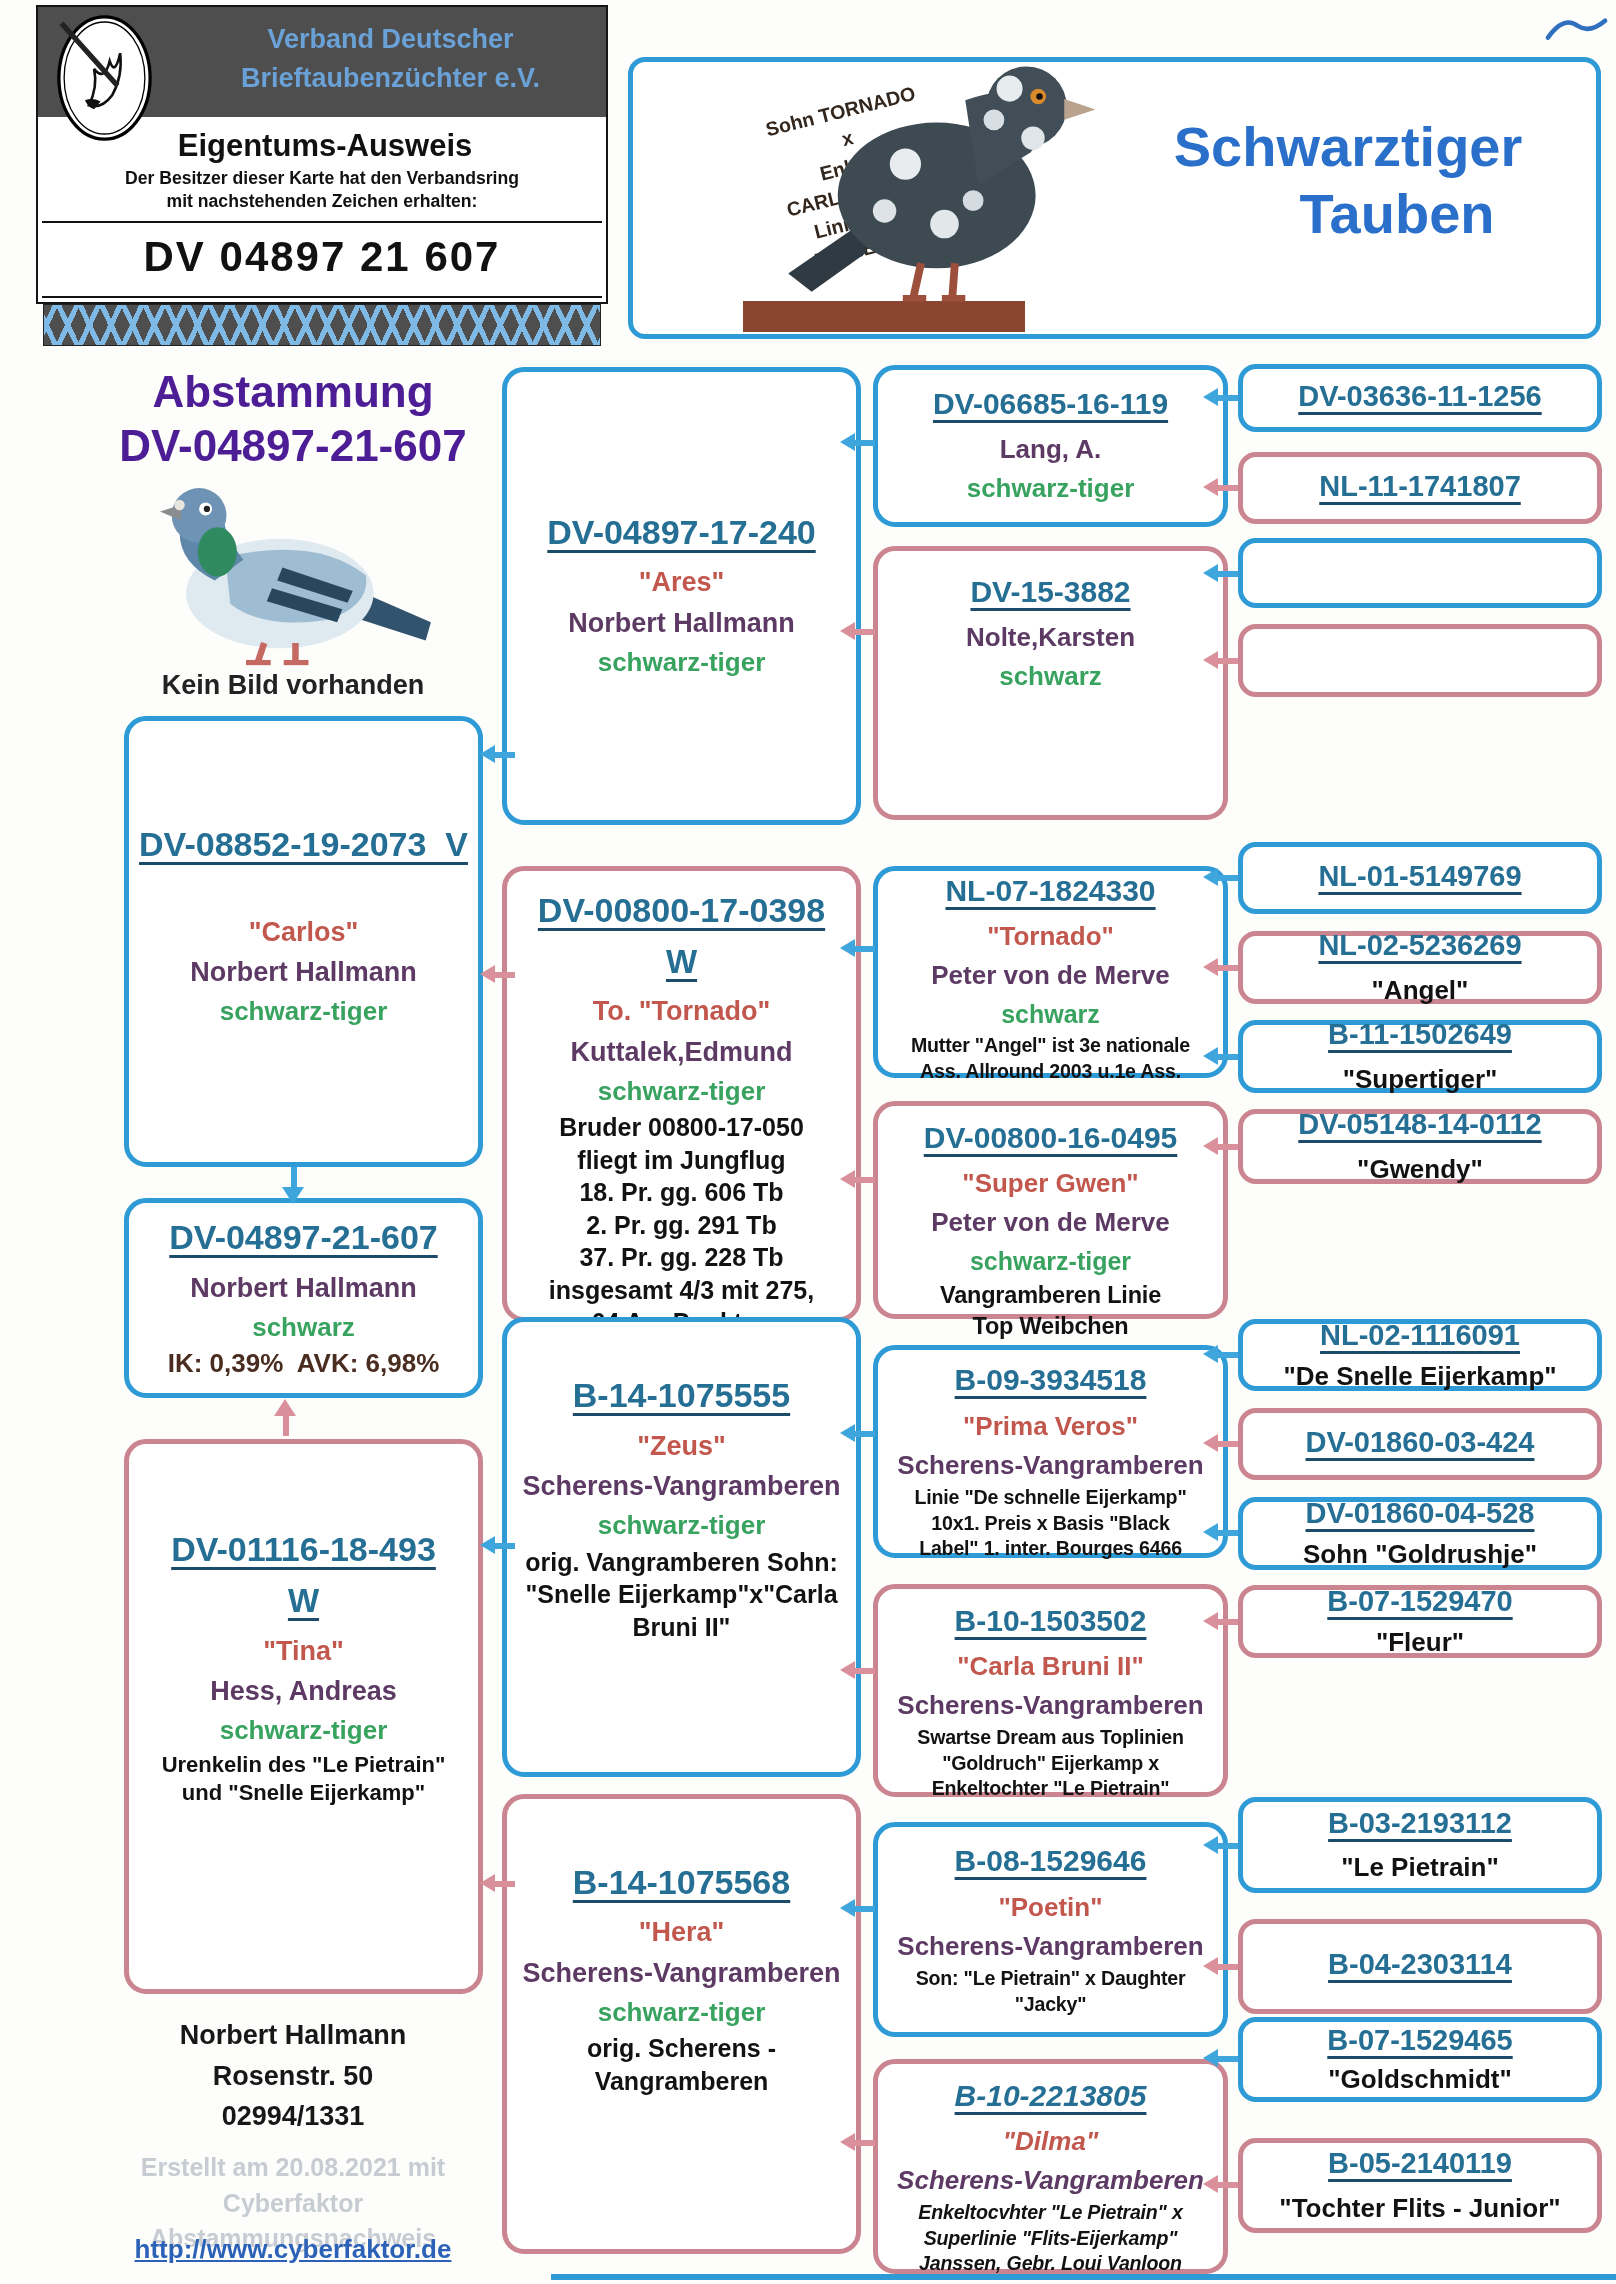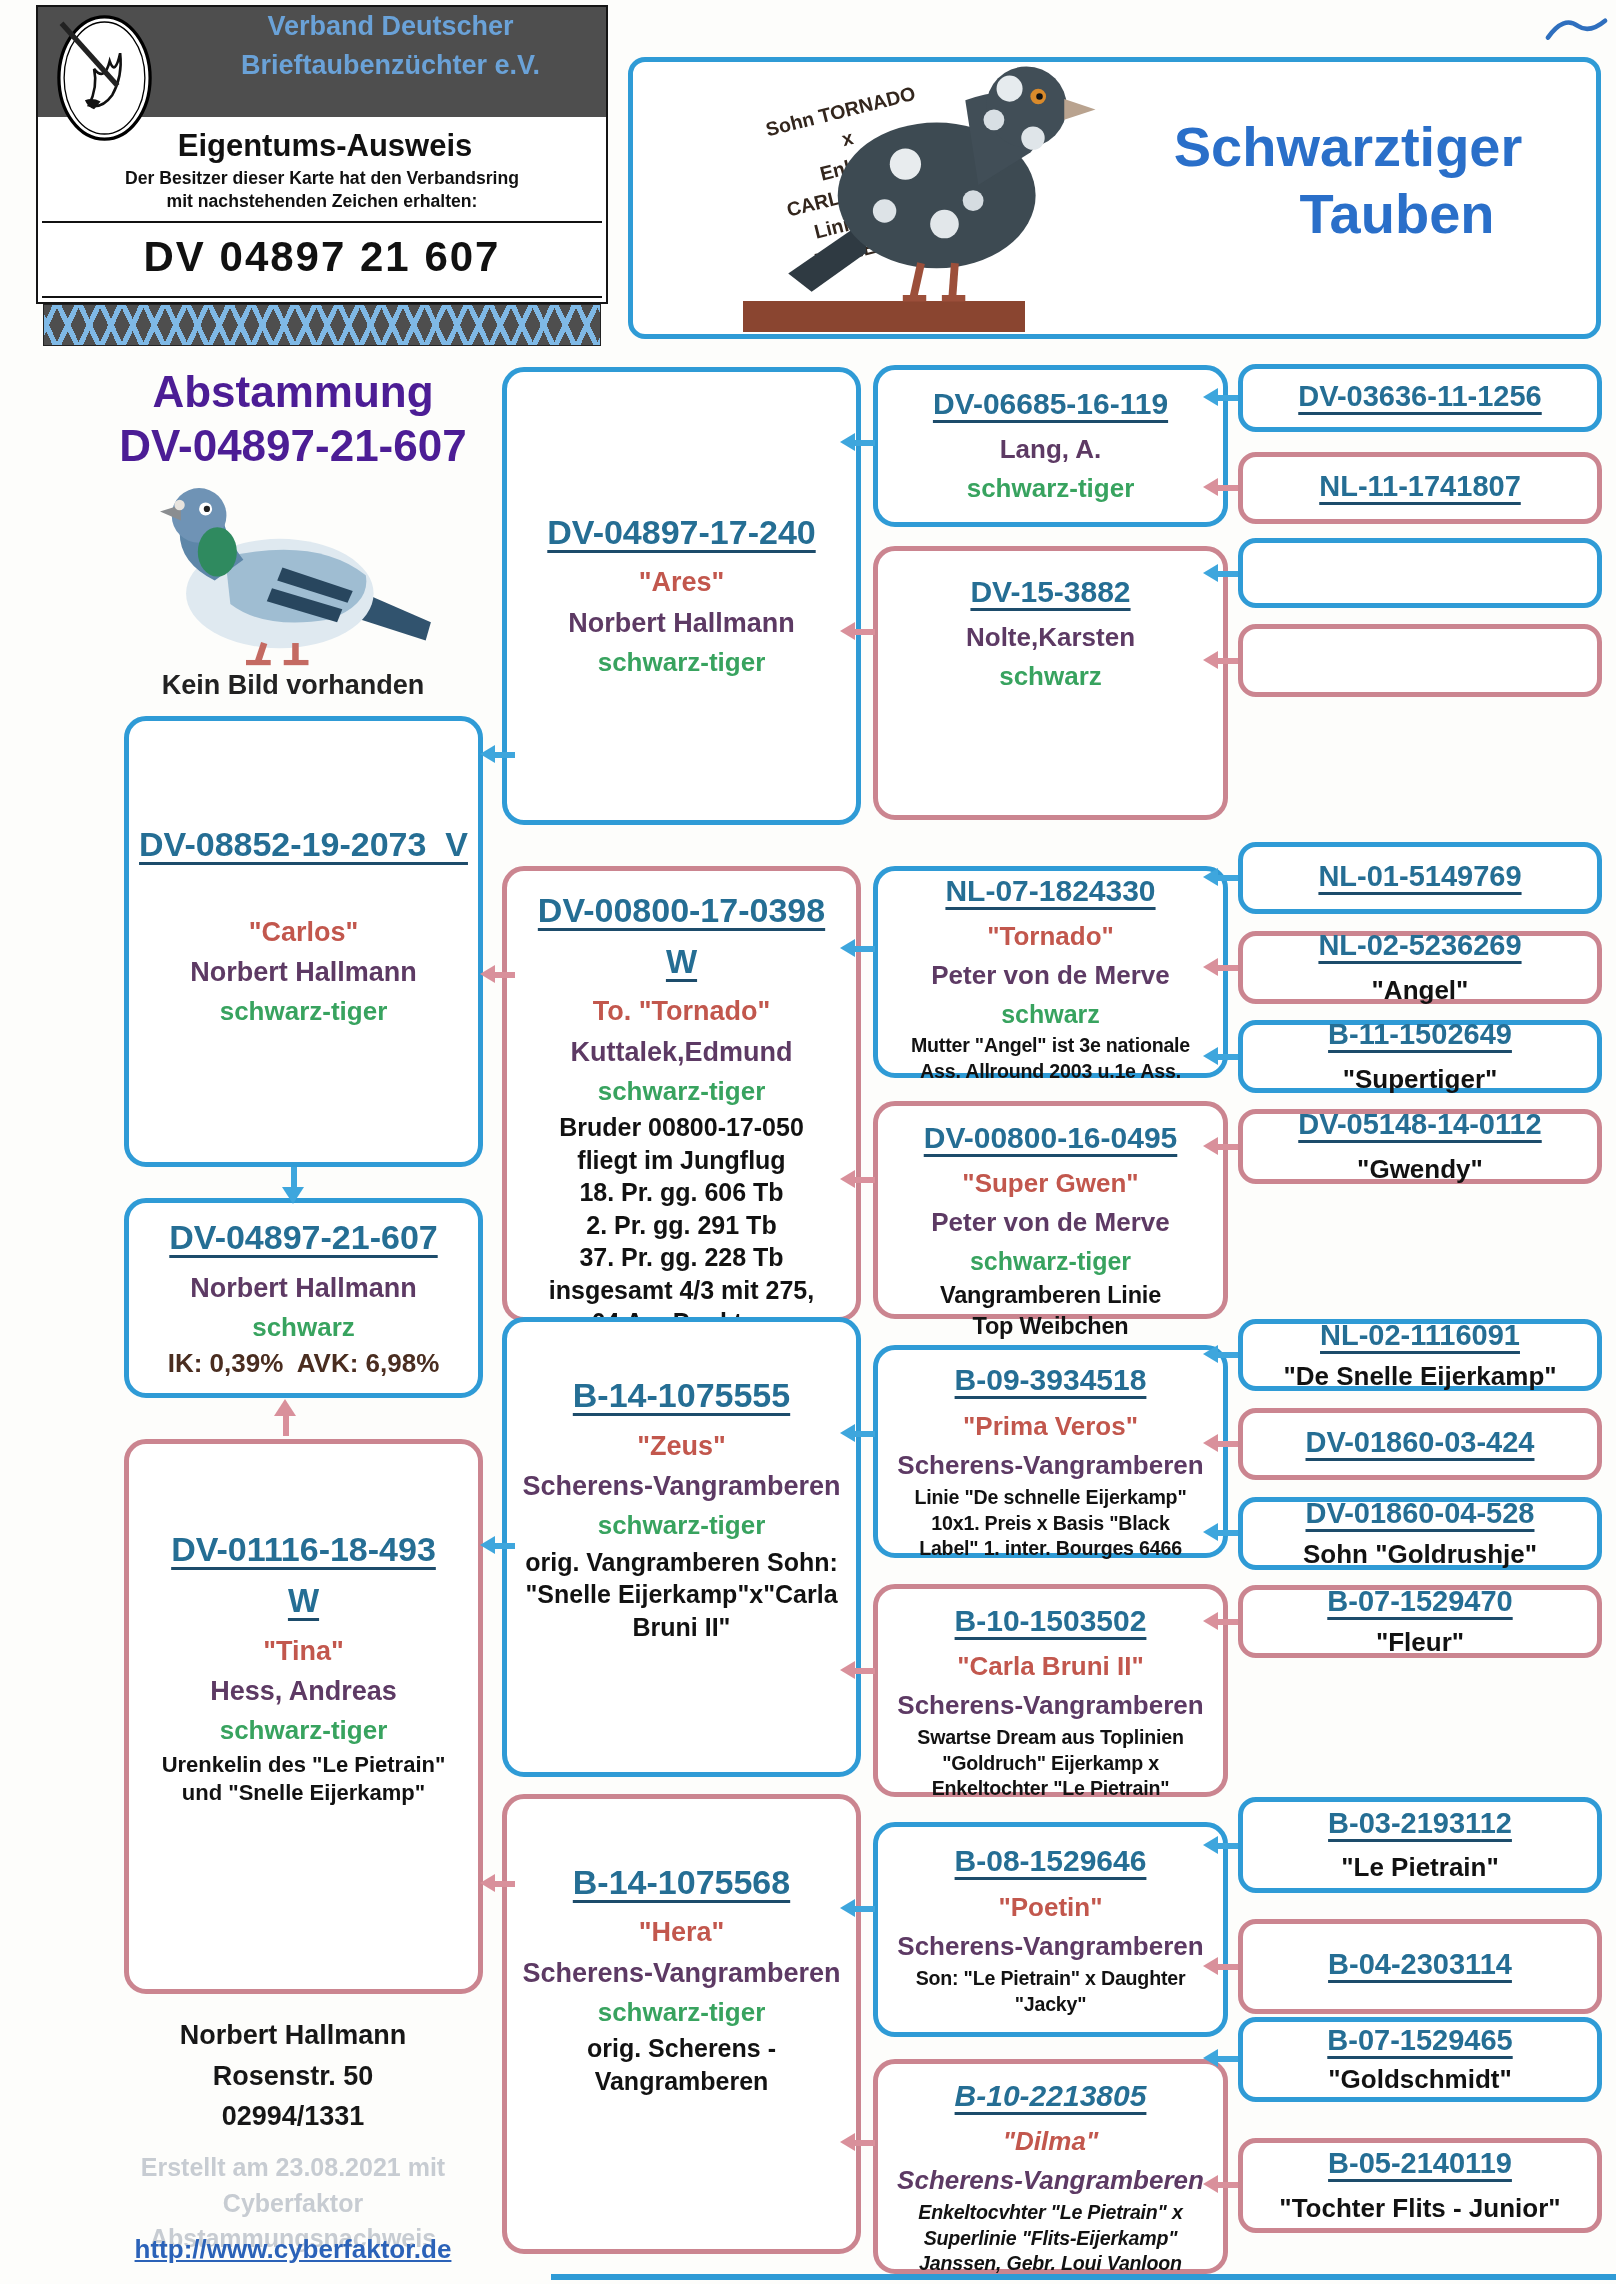--- a/index.html
+++ b/index.html
@@ -4,21 +4,21 @@
 <style>
   html,body{margin:0;padding:0;}
   body{width:1617px;height:2284px;position:relative;background:#fdfdfb;
        font-family:"Liberation Sans",sans-serif;overflow:hidden;}
   .abs{position:absolute;}
 
   
   .card{left:36px;top:5.2px;width:572px;height:299px;background:#fff;border:2.6px solid #151515;box-sizing:border-box;}
   .card-band{position:relative;height:110px;background:#4e4e4e;}
   .card-logo{position:absolute;left:17px;top:6.5px;width:99px;height:128px;z-index:3;}
-  .card-org{margin-left:137px;text-align:center;color:#6aa2d8;
+  .card-org{margin-left:137px;padding-top:13px;text-align:center;color:#6aa2d8;
             font-size:27px;font-weight:bold;line-height:1.45;}
   .card-title{text-align:center;font-size:31px;font-weight:bold;color:#111;margin-top:10.4px;padding-left:6px;}
   .card-sub{text-align:center;font-size:17.6px;font-weight:bold;color:#111;line-height:1.3;margin-top:3.9px;}
   .card-rule{border-top:2px solid #111;margin:7.8px 3.9px 0 3.9px;}
   .card-ring{text-align:center;font-size:42px;font-weight:bold;color:#111;letter-spacing:2px;padding:10.4px 0 6.5px 0;}
   .card-pattern{margin:6.5px 5.2px 0 5.2px;height:40px;background-color:#4e4e4e;border:1.3px solid #222;
      background-image:
        repeating-linear-gradient(115deg, transparent 0 7.8px, #7fb9e6 7.8px 13px, transparent 13px 19.6px),
        repeating-linear-gradient(65deg, transparent 0 7.8px, #7fb9e6 7.8px 13px, transparent 13px 19.6px);}
 
@@ -177,21 +177,21 @@
 </svg>
 
 <div class="abs no-image">Kein Bild vorhanden</div>
 
 <div class="abs owner-block">
   <div>Norbert Hallmann</div>
   <div>Rosenstr. 50</div>
   <div>02994/1331</div>
 </div>
 <div class="abs faint-block">
-  <div>Erstellt am 23.08.2021 mit</div>
+  <div>Erstellt am 20.08.2021 mit</div>
   <div>Cyberfaktor</div>
   <div>Abstammungsnachweis</div>
 </div>
 <div class="abs footer-link">http://www.cyberfaktor.de</div>
 
 <div class="box cock box-l" style="left:502px;top:367px;width:359px;height:458px;">
   <div class="ring">DV-04897-17-240</div>
   <div class="name">"Ares"</div>
   <div class="owner">Norbert Hallmann</div>
   <div class="colorw">schwarz-tiger</div>

